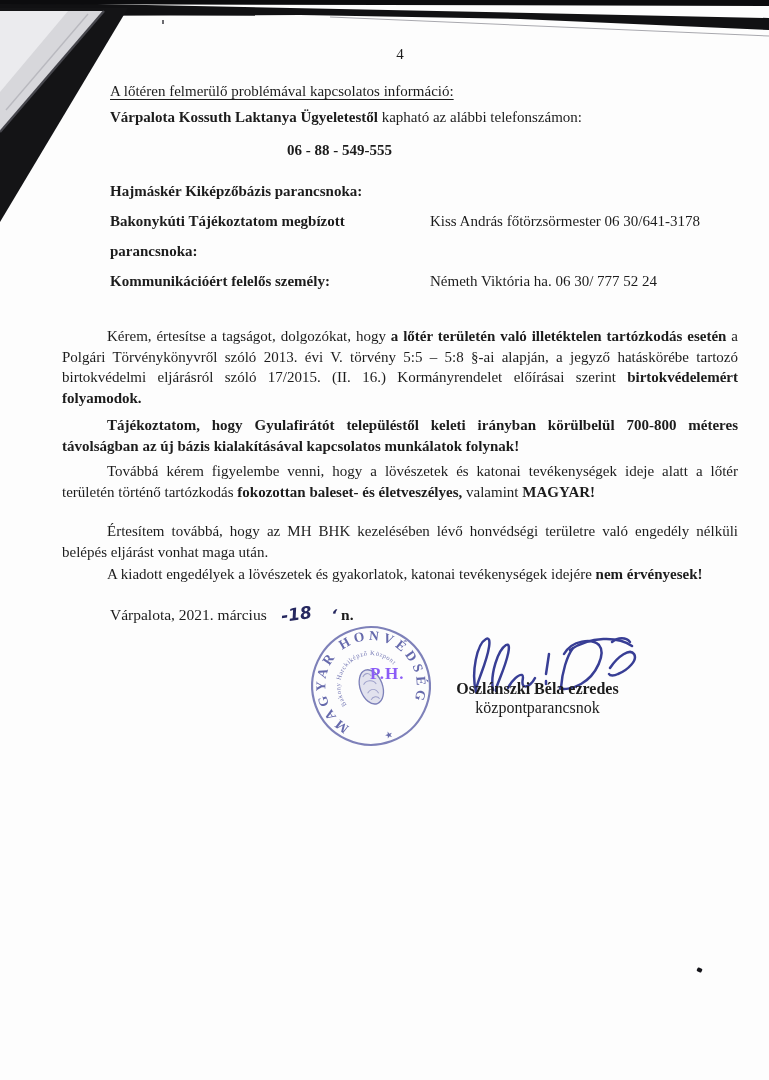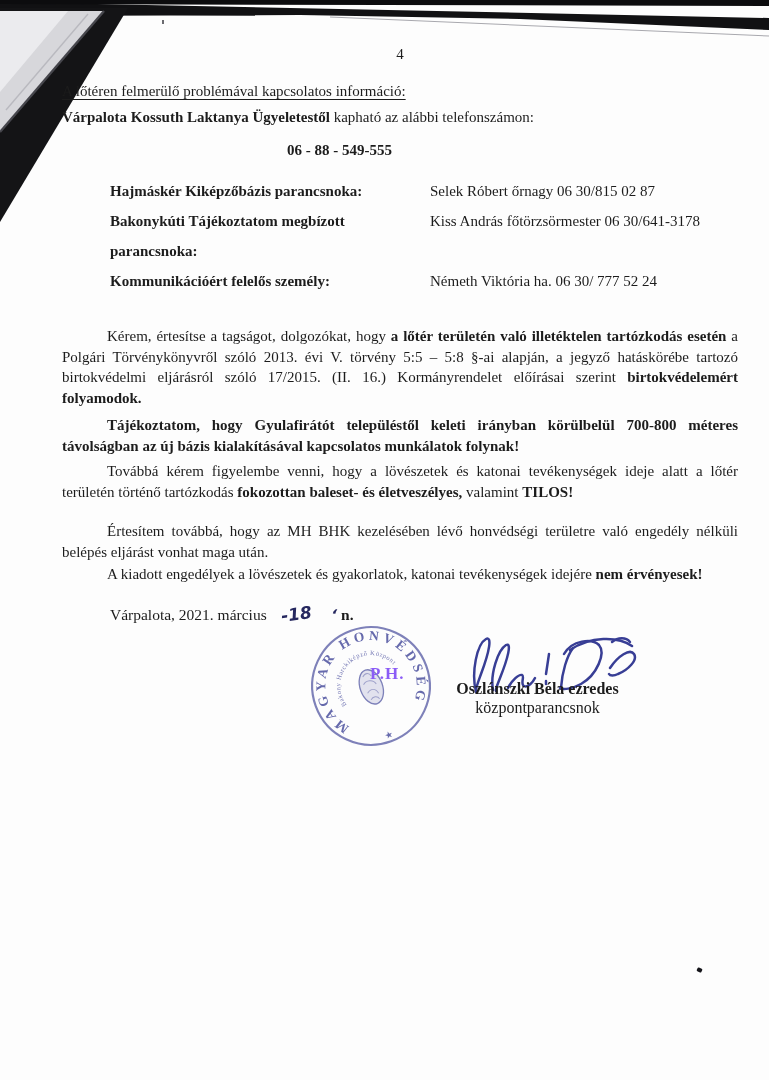--- a/index.html
+++ b/index.html
@@ -6,21 +6,21 @@
   html,body { width:769px; height:1080px; }
   body {
     position:relative;
     background:#fdfdfd;
     overflow:hidden;
     font-family:"Liberation Serif","DejaVu Serif",serif;
     color:#1c1c1c;
   }
   .content { position:relative; padding:46px 31px 0 62px; width:769px; }
   .page-number { text-align:center; font-size:15px; margin-bottom:20px; }
-  .indent48 { }
+  .indent48 { margin-left:48px; }
   .heading { font-size:15px; text-decoration:underline; text-underline-offset:3px; margin-bottom:9px; }
   .dutyline { font-size:15px; margin-bottom:16px;font-family:Liberation Serif, serif; }
   .b { font-weight:bold; }
   .phone { font-size:15px; font-weight:bold; padding-left:225px; margin-bottom:17px; }
   .contacts { margin-left:48px; margin-bottom:30px; }
   .contact-row { display:grid; grid-template-columns:320px 1fr; line-height:30px; font-size:15px; }
   .contact-row .lbl { font-weight:bold; }
   .para { font-size:15px; line-height:20.5px; text-align:justify; text-indent:45px; }
   .p1 { margin-bottom:7px; }
   .p2 { margin-bottom:5px; font-weight:bold; }
@@ -69,37 +69,36 @@
 
   <div class="heading indent48">A lőtéren felmerülő problémával kapcsolatos információ:</div>
 
   <div class="dutyline indent48"><span class="b">Várpalota Kossuth Laktanya Ügyeletestől</span><span> kapható az alábbi telefonszámon:</span></div>
 
   <div class="phone">06 - 88 - 549-555</div>
 
   <div class="contacts">
     <div class="contact-row">
       <span class="lbl">Hajmáskér Kiképzőbázis parancsnoka:</span>
-      <span class="val">Selek Róbert őrnagy 06 30/815 02 87</span>
     </div>
     <div class="contact-row">
       <span class="lbl">Bakonykúti Tájékoztatom megbízott parancsnoka:</span>
       <span class="val">Kiss András főtörzsörmester 06 30/641-3178</span>
     </div>
     <div class="contact-row">
       <span class="lbl">Kommunikációért felelős személy:</span>
       <span class="val">Németh Viktória ha. 06 30/ 777 52 24</span>
     </div>
   </div>
 
   <p class="para p1"><span>Kérem, értesítse a tagságot, dolgozókat, hogy </span><span class="b">a lőtér területén való illetéktelen tartózkodás esetén</span><span> a Polgári Törvénykönyvről szóló 2013. évi V. törvény 5:5 – 5:8 §-ai alapján, a jegyző hatáskörébe tartozó birtokvédelmi eljárásról szóló 17/2015. (II. 16.) Kormányrendelet előírásai szerint </span><span class="b">birtokvédelemért folyamodok.</span></p>
 
   <p class="para p2">Tájékoztatom, hogy Gyulafirátót településtől keleti irányban körülbelül 700-800 méteres távolságban az új bázis kialakításával kapcsolatos munkálatok folynak!</p>
 
-  <p class="para p3"><span>Továbbá kérem figyelembe venni, hogy a lövészetek és katonai tevékenységek ideje alatt a lőtér területén történő tartózkodás </span><span class="b">fokozottan baleset- és életveszélyes,</span><span> valamint </span><span class="b">TILOS!</span></p>
+  <p class="para p3"><span>Továbbá kérem figyelembe venni, hogy a lövészetek és katonai tevékenységek ideje alatt a lőtér területén történő tartózkodás </span><span class="b">fokozottan baleset- és életveszélyes,</span><span> valamint </span><span class="b">MAGYAR!</span></p>
 
   <p class="para p4">Értesítem továbbá, hogy az MH BHK kezelésében lévő honvédségi területre való engedély nélküli belépés eljárást vonhat maga után.</p>
 
   <p class="para p5"><span>A kiadott engedélyek a lövészetek és gyakorlatok, katonai tevékenységek idejére </span><span class="b">nem érvényesek!</span></p>
 
   <div class="closing">
 
     <div class="date-line"><span>Várpalota, 2021. március</span><span class="hand">-18</span><span class="hand tick">ʻ</span><span class="date-suffix">n.</span></div>
 
     <svg class="stamp-svg" width="146" height="140" viewBox="0 0 150 150">

